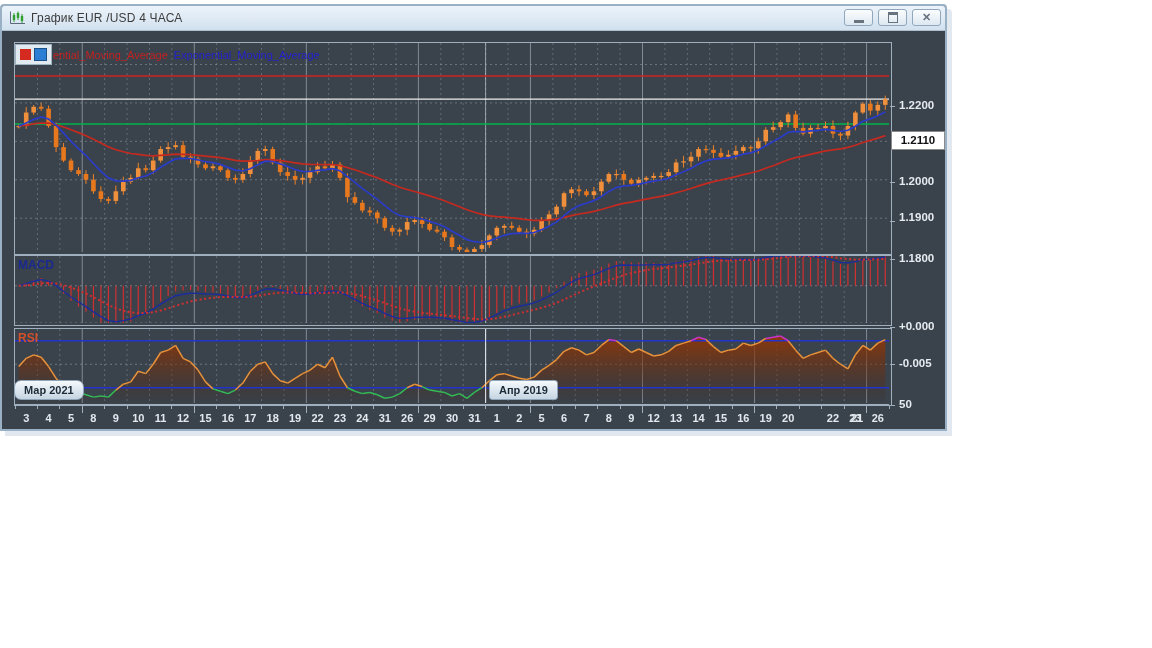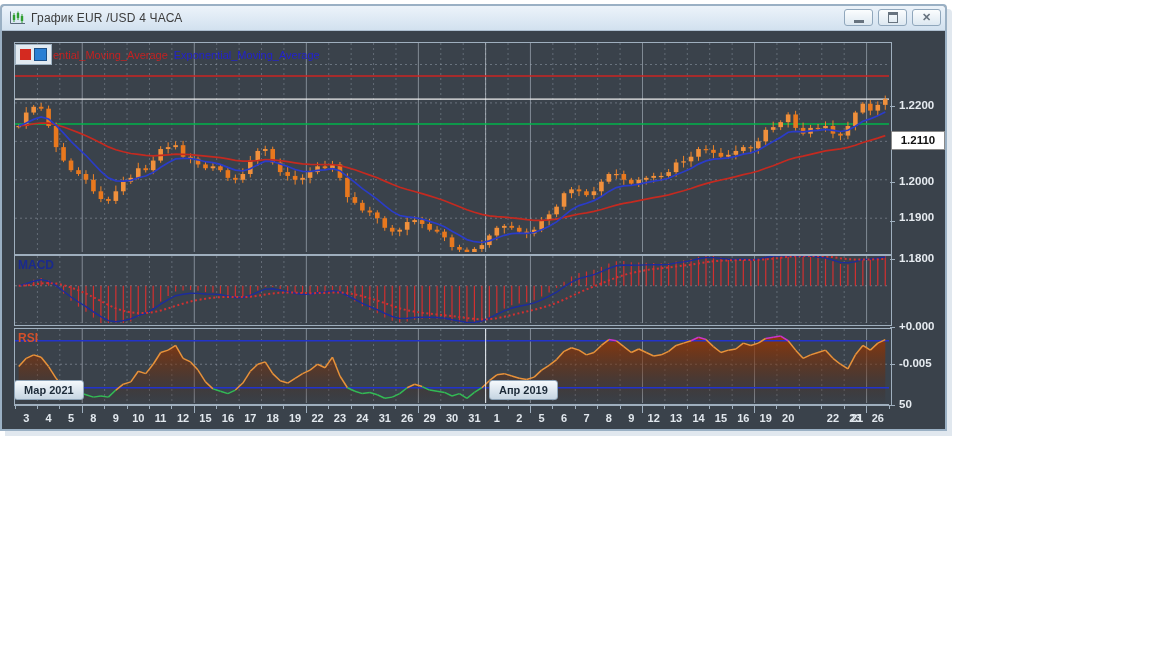--- a/index.html
+++ b/index.html
@@ -30,21 +30,21 @@
   .sw.red{background:#d42a20;margin-right:3px;}
   .sw.blue{background:#2a7fd4;border:1px solid #1c4f86;}
   .leg-red{color:#c32222;font-size:11px;}
   .leg-blue{color:#2222cc;font-size:11px;margin-left:6px;}
   .plabel{position:absolute;font-size:12px;font-weight:700;z-index:5;}
   .macd-label{left:16px;top:226px;color:#1a2a8e;}
   .rsi-label{left:16px;top:299px;color:#d4502a;}
   .month-label{position:absolute;height:16px;padding:1px 9px;background:linear-gradient(#f5f9fc,#c6d5e2);
     border:1px solid #8ea4b8;border-radius:3px;color:#1c2a38;font-size:11px;font-weight:700;
     line-height:16px;z-index:6;}
-  #m1{left:12px;top:348px;}
+  #m1{left:12px;top:348px;border-radius:7px;}
   #m2{left:487px;top:348px;}
   #xaxis{position:absolute;left:0;top:372px;width:943px;height:26px;}
   .axline{position:absolute;left:13px;top:0;width:874px;border-top:1px solid #9fafbe;}
   .xtick{position:absolute;width:1px;background:#9fafbe;top:1px;}
   .xlab{position:absolute;top:8px;transform:translateX(-50%);font-size:11px;font-weight:700;color:#e2e8ee;}
   #yaxis{position:absolute;left:888px;top:0;width:55px;height:397px;margin-top:41px;}
   .ylab{position:absolute;left:9px;font-size:11.5px;font-weight:600;color:#e6ebf0;white-space:nowrap;}
   .ydash{position:absolute;left:0;width:5px;height:1px;background:#9fafbe;}
   .curbox{position:absolute;left:1px;width:52px;height:17px;background:#ffffff;border:1px solid #8a8a8a;
     color:#101010;font-size:11.5px;font-weight:600;text-align:center;line-height:17px;z-index:7;}

